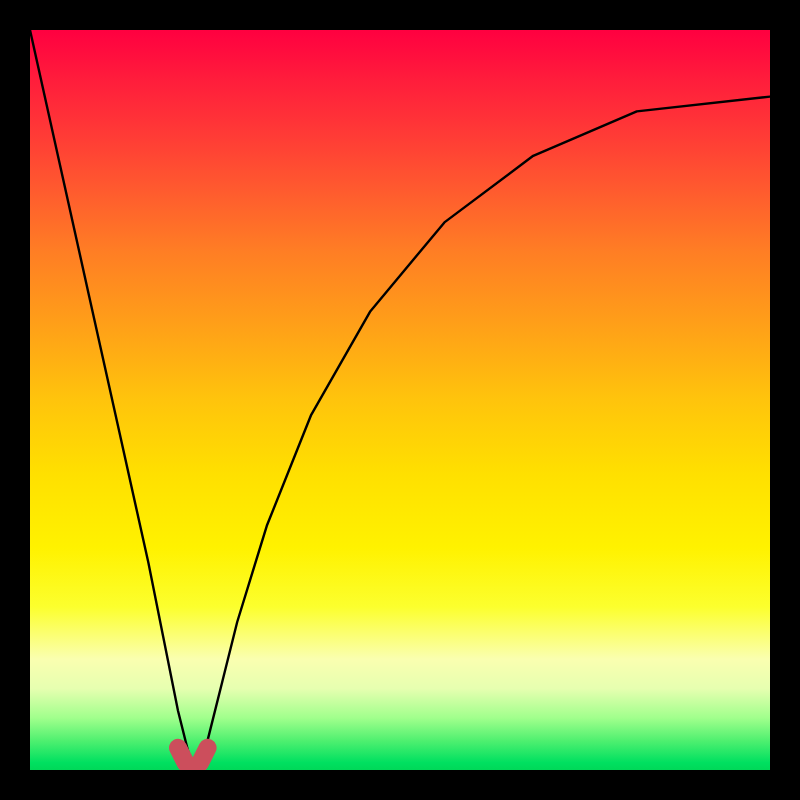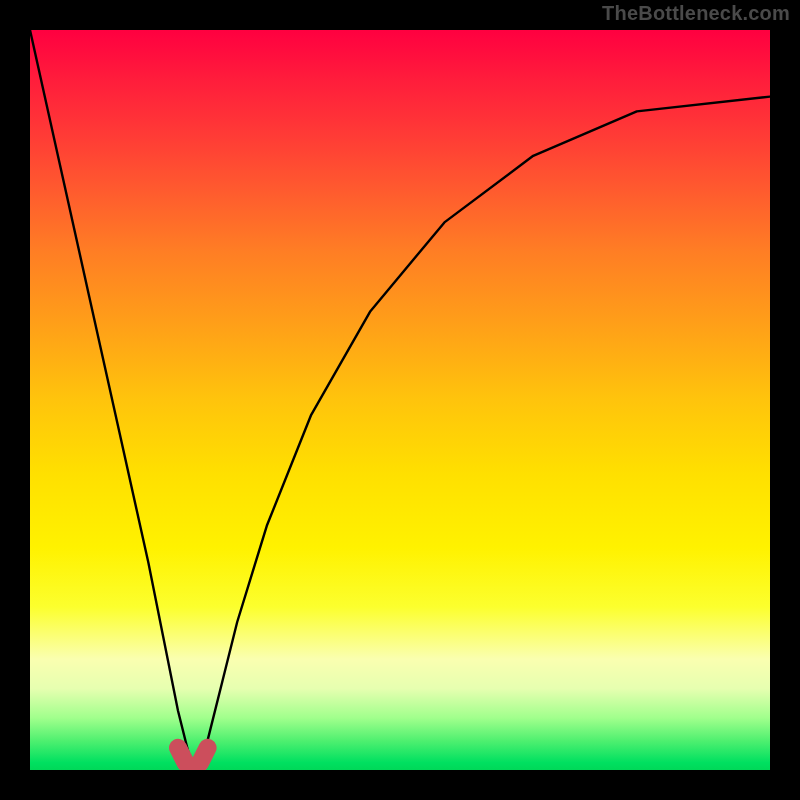--- a/index.html
+++ b/index.html
@@ -53,21 +53,20 @@
     right: 10px;
     font: 600 20px Arial, Helvetica, sans-serif;
     color: #4a4a4a;
     letter-spacing: 0.2px;
   }
 </style>
 </head>
 <body>
 
 <div class="frame">
-  <div class="watermark">TheBottleneck.com</div>
   <div class="plot-area">
     <div class="gradient"></div>
     <svg class="curve-svg" viewBox="0 0 740 740" preserveAspectRatio="none">
       <path id="bottleneck-path" fill="none" stroke="#000" stroke-width="2.4" stroke-linejoin="round" stroke-linecap="round" d="M0.0 0.0 L29.6 133.2 L59.2 266.4 L88.8 399.6 L118.4 532.8 L133.2 606.8 L148.0 680.8 L162.8 740.0 L177.6 710.4 L192.4 651.2 L207.2 592.0 L236.8 495.8 L281.2 384.8 L340.4 281.2 L414.4 192.4 L503.2 125.8 L606.8 81.4 L740.0 66.6"></path>
       <path id="valley-path" fill="none" stroke="#cc4e5c" stroke-width="18" stroke-linecap="round" stroke-linejoin="round" d="M148.0 717.8 L155.4 732.6 L162.8 740.0 L170.2 732.6 L177.6 717.8"></path>
     </svg>
   </div>
 </div>
 
 </body></html>

